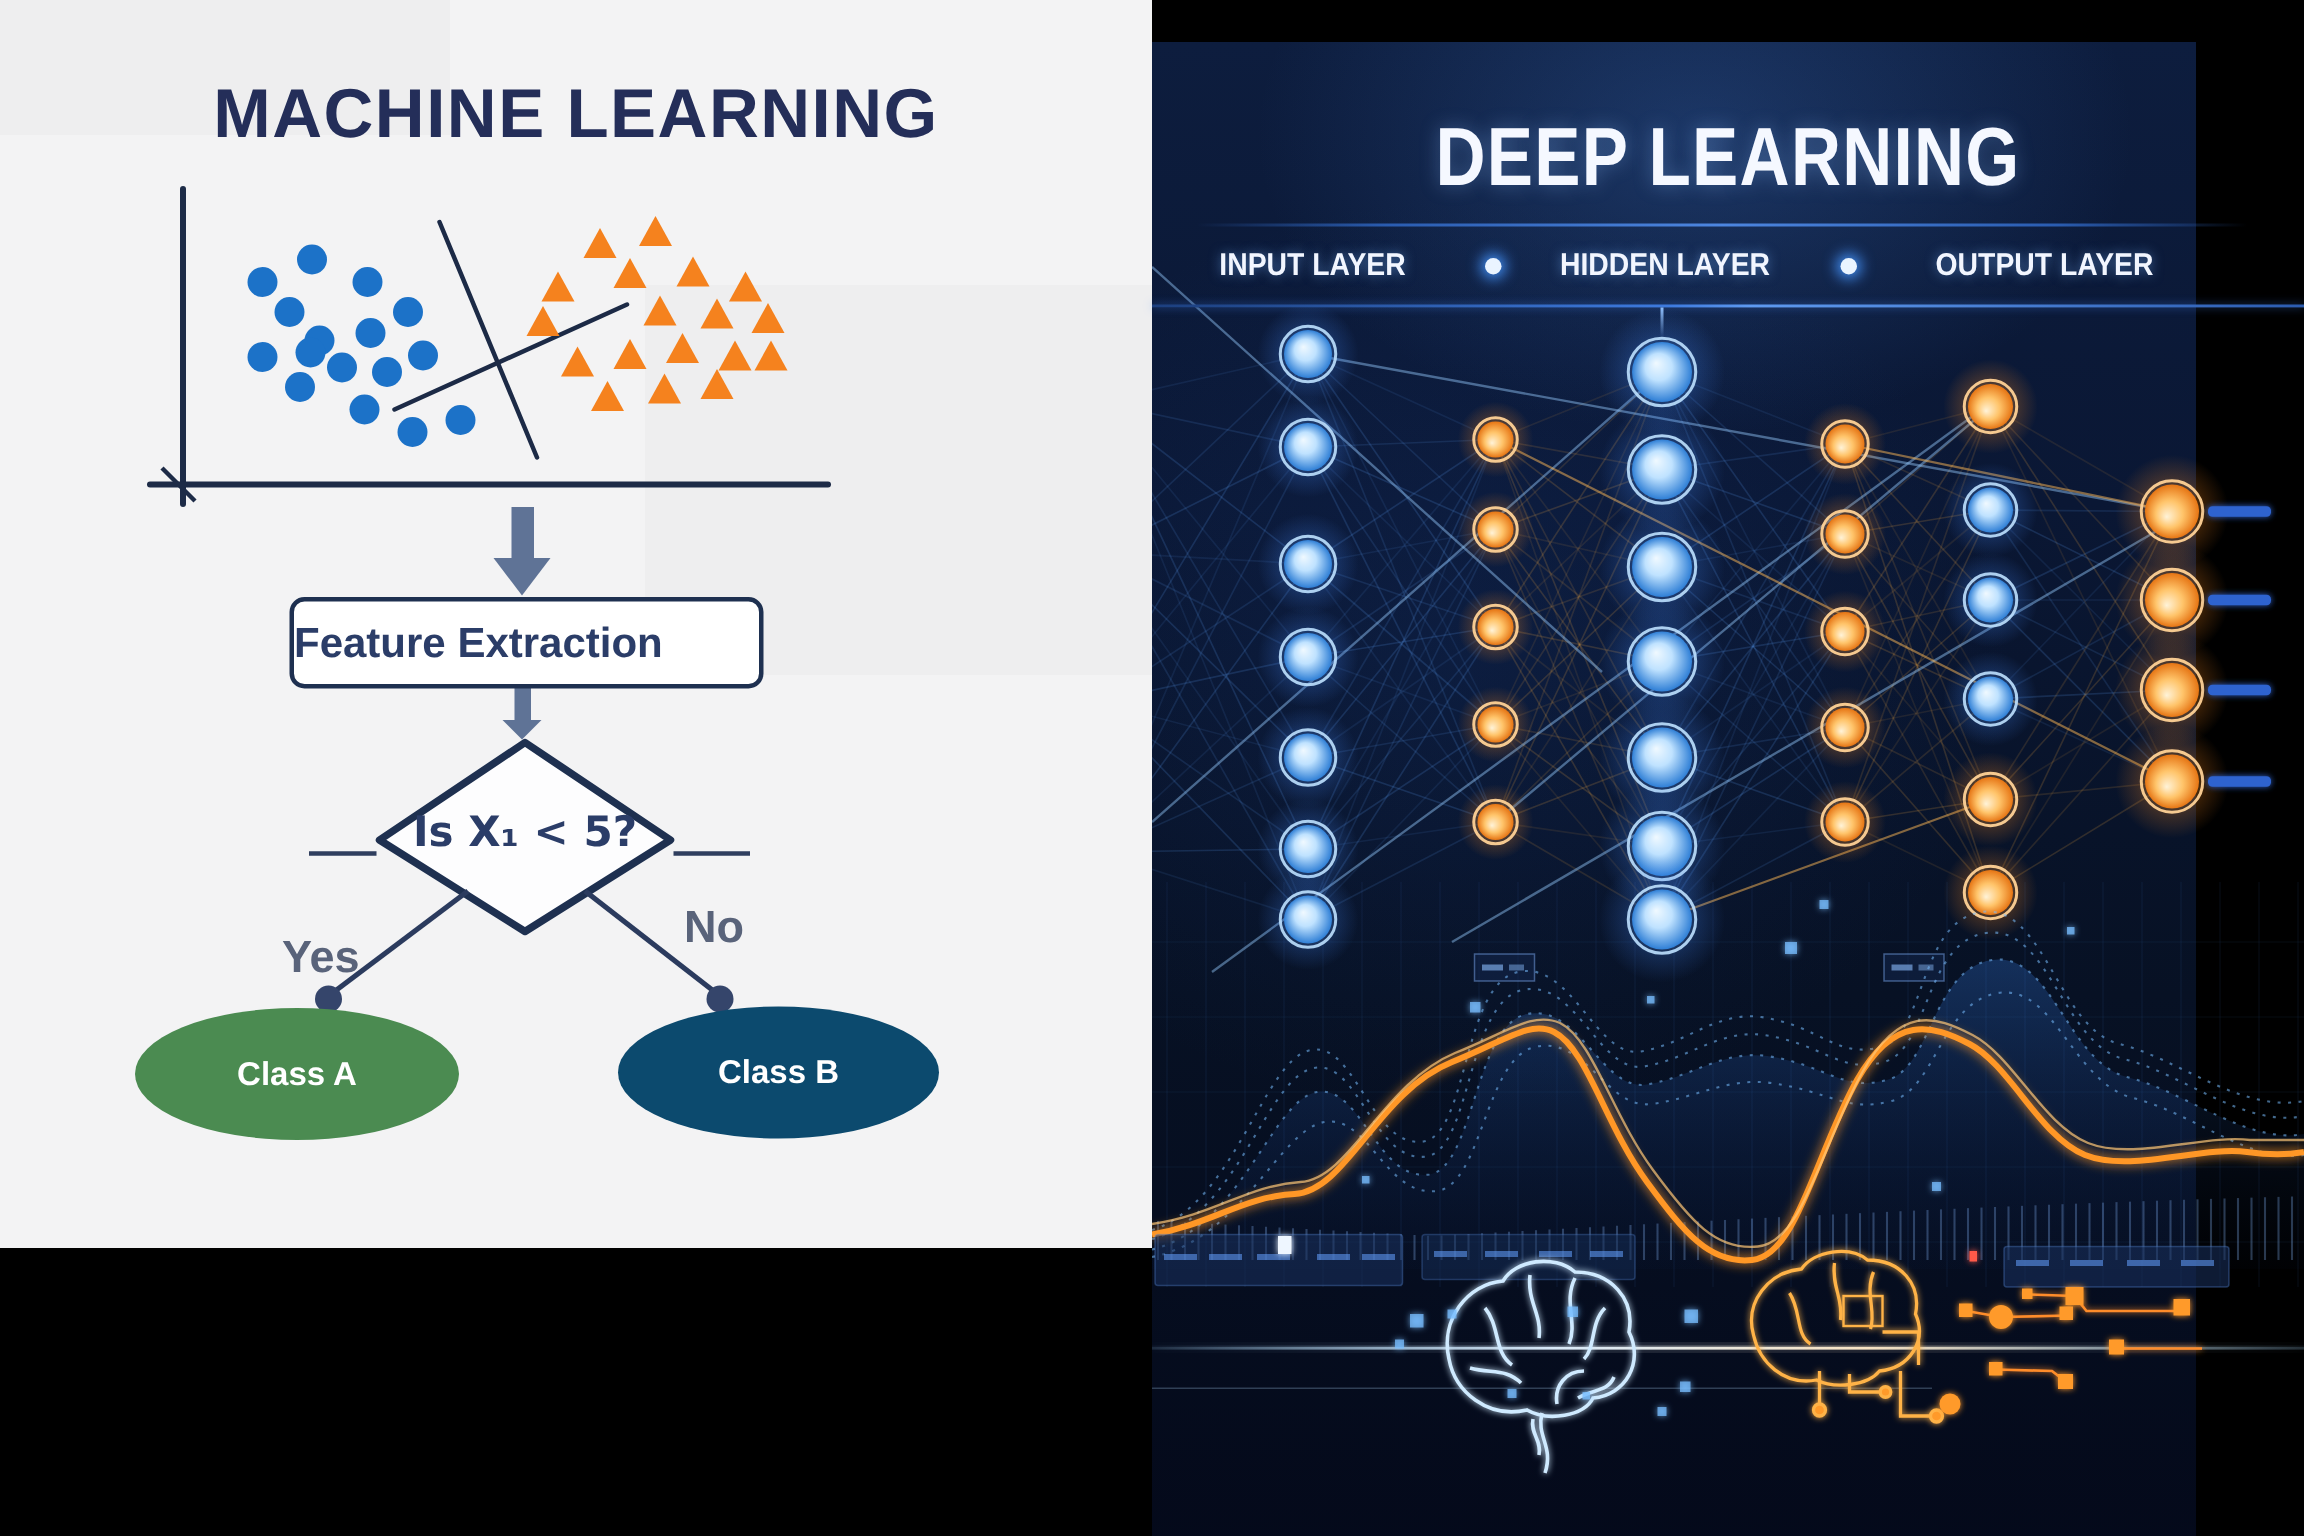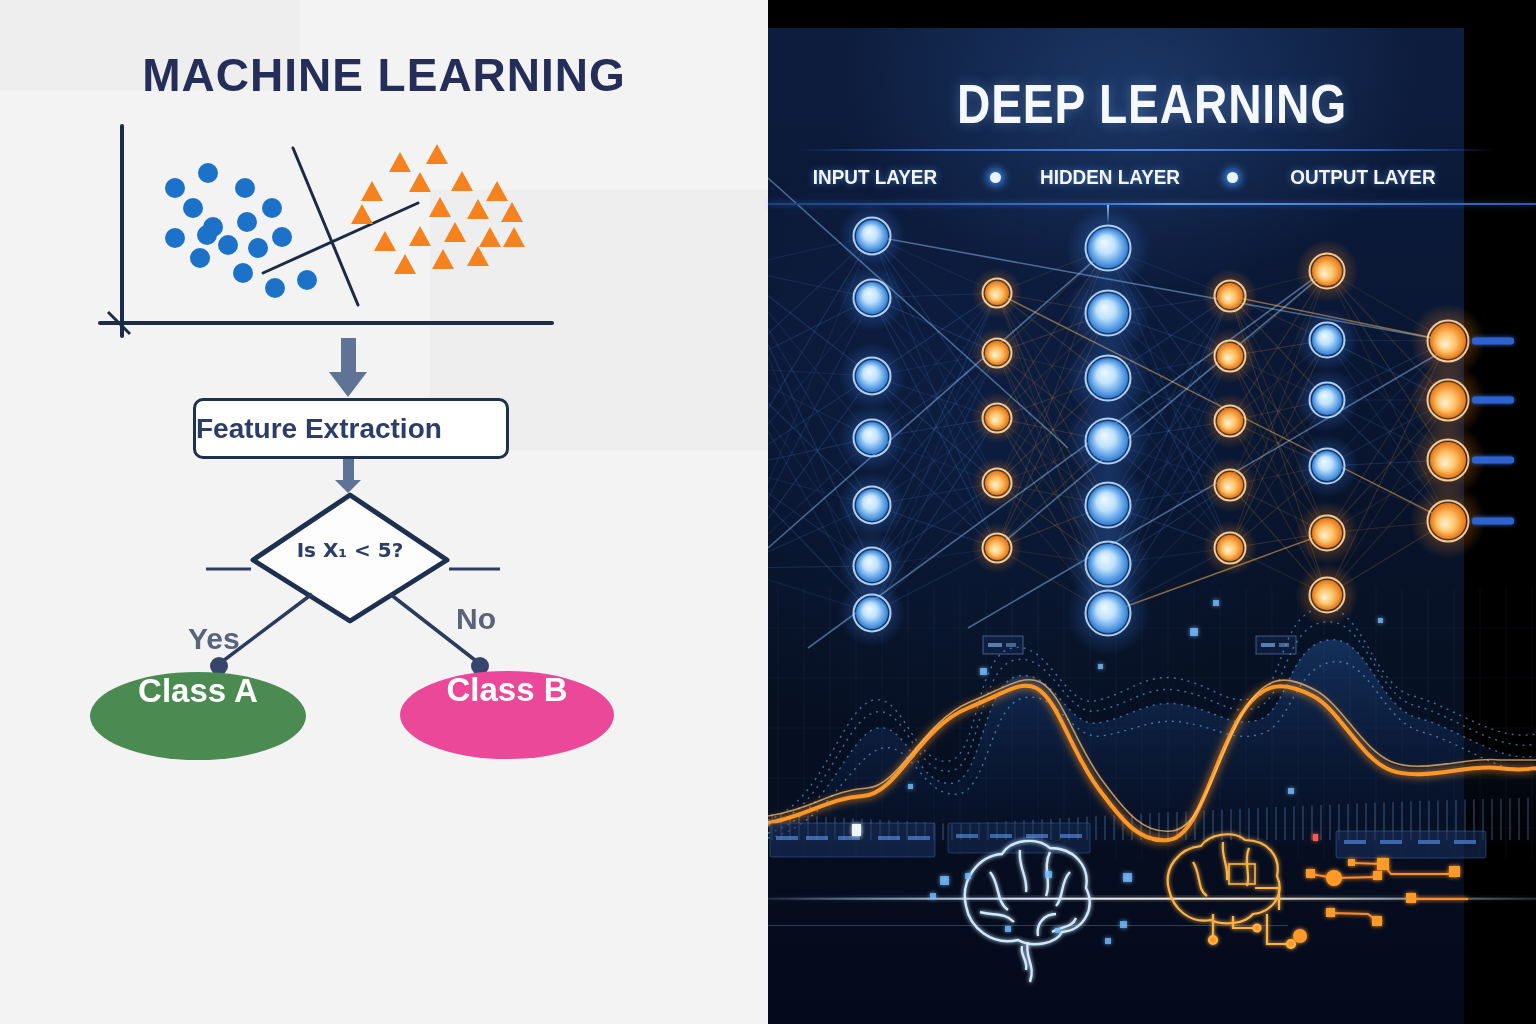--- a/index.html
+++ b/index.html
@@ -1,37 +1,37 @@
 <!DOCTYPE html>
 <html><head>
 <meta charset="utf-8">
 <style>
   html,body{margin:0;padding:0;background:#000;}
   #stage{position:relative;width:1536px;height:1024px;overflow:hidden;font-family:"Liberation Sans",sans-serif;}
 
   
-  .left-panel{position:absolute;left:0;top:0;width:768px;height:1024px;background:#f3f3f4;}
+  .left-panel{position:absolute;left:0;top:0;width:768px;height:832px;background:#f3f3f4;}
   .left-panel .bgblock{position:absolute;background:rgba(0,0,0,0.018);}
   .ml-title{position:absolute;top:48px;left:0;width:768px;text-align:center;
     font-size:46px;font-weight:bold;letter-spacing:1px;color:#242e59;}
   .left-svg{position:absolute;left:0;top:0;}
   .feature-box{position:absolute;left:193px;top:398px;width:310px;height:55px;
     background:#ffffff;border:3.5px solid #1e3050;border-radius:10px;
     display:flex;align-items:center;justify-content:flex-start;
     font-size:28px;font-weight:bold;color:#2b3d68;}
   .decision-label{position:absolute;left:255px;top:538px;width:190px;text-align:center;
-    font-family:"DejaVu Sans",sans-serif;font-size:20px;font-weight:bold;color:#2b3d68;}
+    font-family:"DejaVu Sans",sans-serif;font-size:28px;font-weight:bold;color:#2b3d68;}
   .yn{position:absolute;font-size:30px;font-weight:bold;color:#59637a;}
   .yes-label{left:188px;top:602px;margin-top:20px;}
   .no-label{left:456px;top:602px;text-align:center;}
   .class-ellipse{position:absolute;height:88px;border-radius:50%;
-    display:flex;justify-content:center;
-    font-size:33px;font-weight:bold;color:#ffffff;}
+    display:flex;align-items:center;justify-content:center;
+    font-size:22px;font-weight:bold;color:#ffffff;}
   .class-a{left:90px;top:672px;width:216px;background:#4b8b51;}
-  .class-b{left:400px;top:671px;width:214px;background:#ec4899;}
+  .class-b{left:412px;top:671px;width:214px;background:#0c4a6e;}
 
   
   .right-panel{position:absolute;left:768px;top:0;width:696px;height:1024px;
     background:
       radial-gradient(ellipse 60% 28% at 52% 6%, rgba(64,118,200,0.30), rgba(64,118,200,0) 70%),
       radial-gradient(ellipse 70% 40% at 30% 40%, rgba(30,70,150,0.16), rgba(30,70,150,0) 75%),
       linear-gradient(180deg,#0d1d3e 0%,#0a1734 30%,#071124 62%,#04091a 100%); margin-top: 28px;}
   .dl-title{position:absolute;top:44px;left:0;width:768px;text-align:center;
     font-size:55px;font-weight:bold;color:#f5f8ff;letter-spacing:1px;
     transform:scaleX(0.84);text-shadow:0 0 14px rgba(140,190,255,0.35);}

